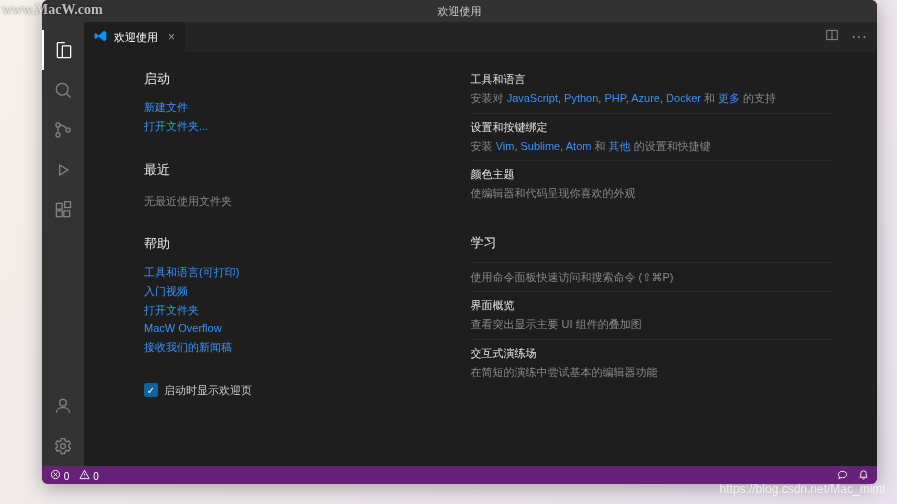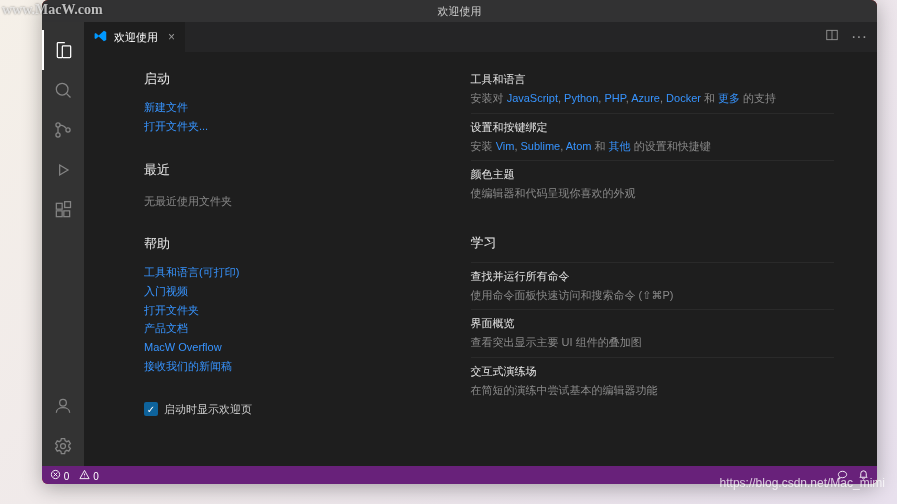--- a/index.html
+++ b/index.html
@@ -17,21 +17,21 @@
   left: 2px;
   color: rgba(255,255,255,0.7);
   font-size: 14px;
   font-weight: bold;
   font-family: serif;
   z-index: 100;
   text-shadow: 0 0 2px rgba(0,0,0,0.5);
 }
 .watermark-br {
   position: absolute;
-  bottom: 14px;
+  bottom: 8px;
   right: 12px;
   color: rgba(255,255,255,0.75);
   font-size: 12px;
   z-index: 100;
 }
 .window {
   position: absolute;
   top: 0;
   left: 42px;
   right: 20px;
@@ -279,21 +279,20 @@
             <div class="section-title">最近</div>
             <div class="muted">无最近使用文件夹</div>
           </div>
 
           <div class="section">
             <div class="section-title">帮助</div>
             <div class="link-list">
               <a>工具和语言(可打印)</a>
               <a>入门视频</a>
               <a>打开文件夹</a>
-              <a>产品文档</a>
               <a>MacW Overflow</a>
               <a>接收我们的新闻稿</a>
             </div>
           </div>
 
           <div class="checkbox-row">
             <div class="checkbox">✓</div>
             <span>启动时显示欢迎页</span>
           </div>
         </div>
@@ -318,21 +317,20 @@
             <div class="item-block">
               <div class="item-head">颜色主题</div>
               <div class="item-desc">使编辑器和代码呈现你喜欢的外观</div>
             </div>
           </div>
 
           <div class="section">
             <div class="section-title">学习</div>
 
             <div class="item-block">
-              <div class="item-head">查找并运行所有命令</div>
               <div class="item-desc">使用命令面板快速访问和搜索命令 (⇧⌘P)</div>
             </div>
 
             <div class="item-block">
               <div class="item-head">界面概览</div>
               <div class="item-desc">查看突出显示主要 UI 组件的叠加图</div>
             </div>
 
             <div class="item-block">
               <div class="item-head">交互式演练场</div>

